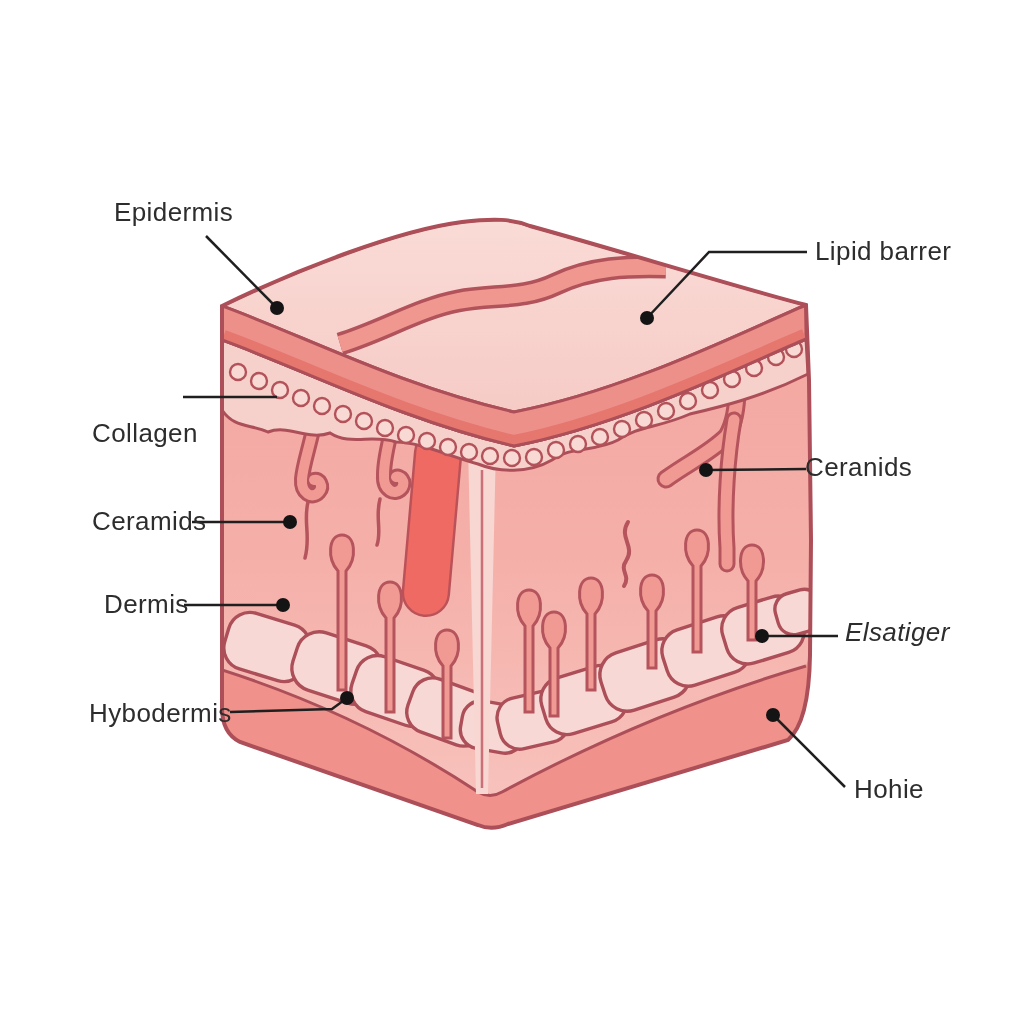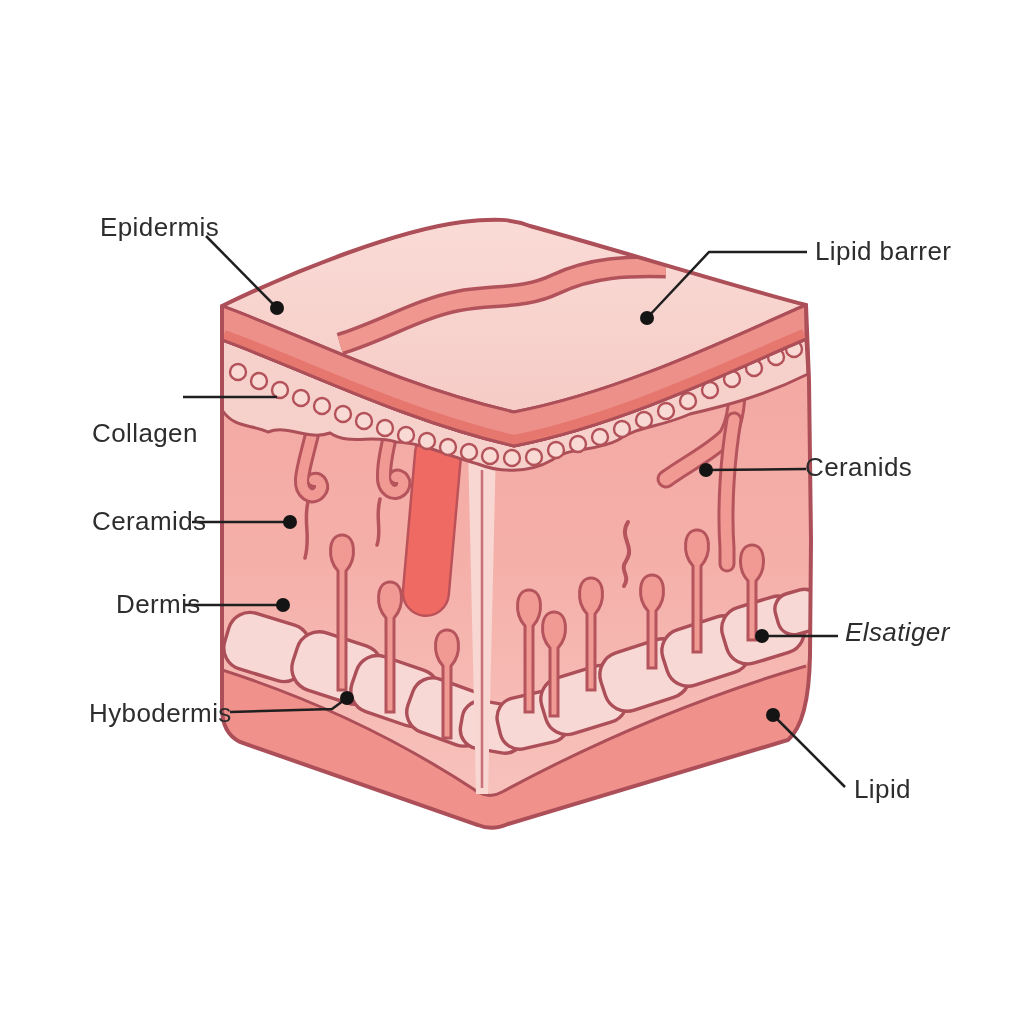--- a/index.html
+++ b/index.html
@@ -153,23 +153,23 @@
     <circle cx="647" cy="318" r="7"></circle>
     <circle cx="290" cy="522" r="7"></circle>
     <circle cx="283" cy="605" r="7"></circle>
     <circle cx="347" cy="698" r="7"></circle>
     <circle cx="706" cy="470" r="7"></circle>
     <circle cx="762" cy="636" r="7"></circle>
     <circle cx="773" cy="715" r="7"></circle>
   </g>
 </svg>
 
-<div class="lbl" style="left:100px;top:198px;margin-top:15px;">Epidermis</div>
+<div class="lbl" style="left:114px;top:198px;">Epidermis</div>
 <div class="lbl" style="left:815px;top:237px;text-align:center;">Lipid barrer</div>
 <div class="lbl" style="left:92px;top:383px;margin-top:36px;">Collagen</div>
 <div class="lbl" style="left:92px;top:507px;">Ceramids</div>
-<div class="lbl" style="left:104px;top:590px;margin-left:12px;">Dermis</div>
+<div class="lbl" style="left:104px;top:590px;">Dermis</div>
 <div class="lbl" style="left:89px;top:699px;">Hybodermis</div>
 <div class="lbl" style="left:805px;top:453px;">Ceranids</div>
 <div class="lbl" style="left:845px;top:618px;font-style:italic;">Elsatiger</div>
-<div class="lbl" style="left:854px;top:775px;">Lipid</div>
+<div class="lbl" style="left:854px;top:775px;">Hohie</div>
 
 </div>
 
 </body></html>

